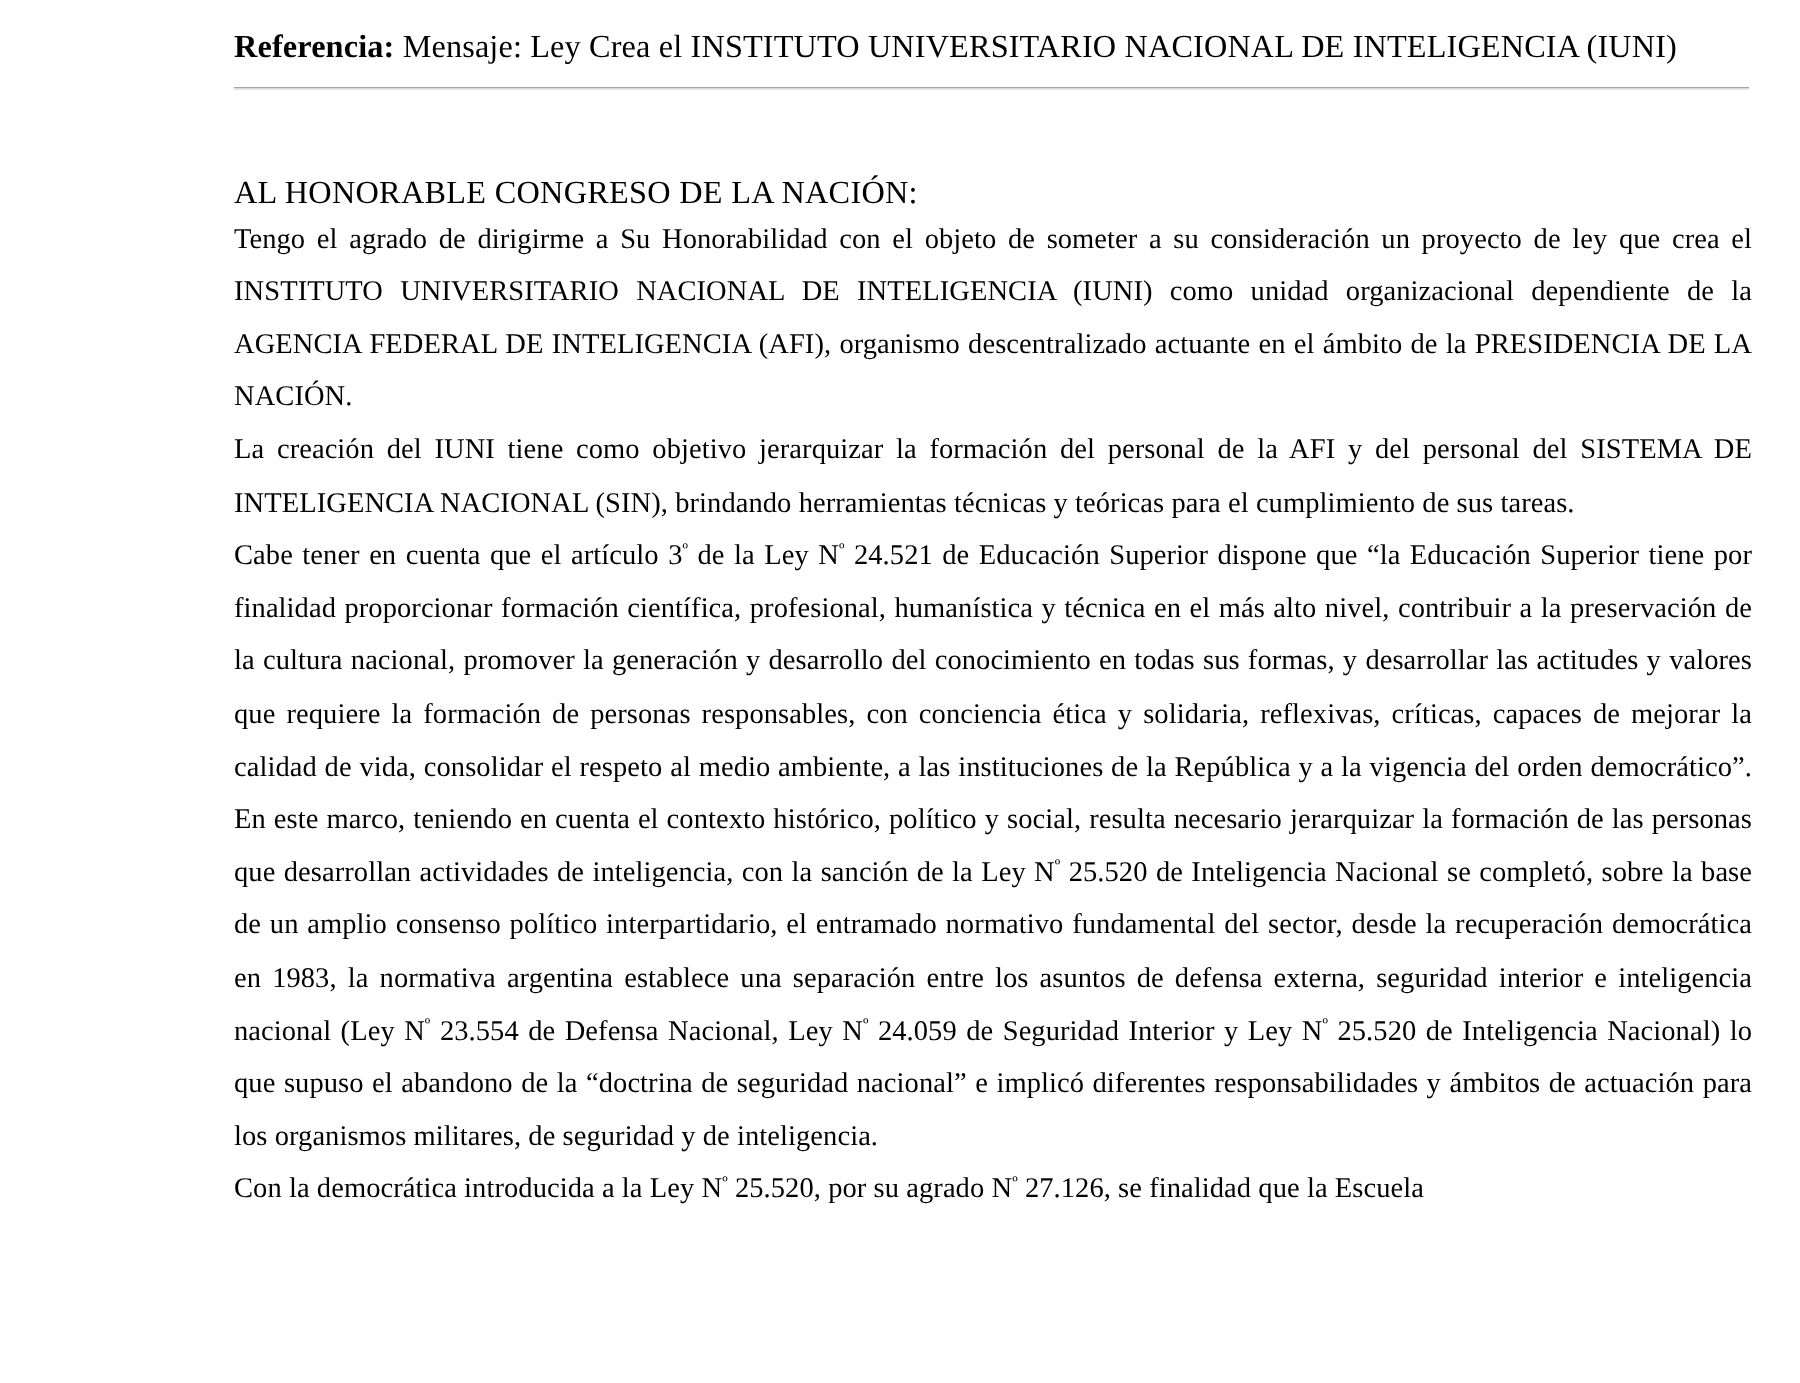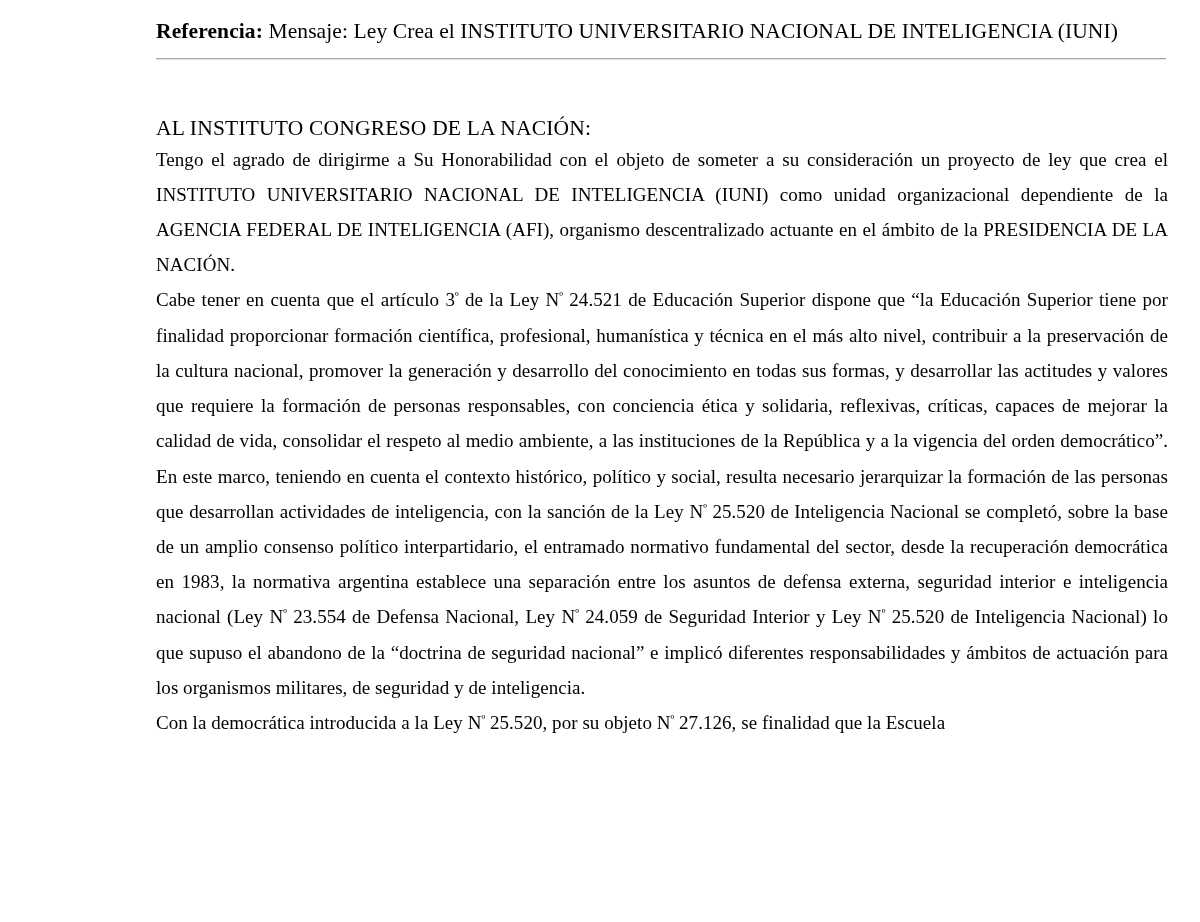--- a/index.html
+++ b/index.html
@@ -85,23 +85,24 @@
 
 <div class="page">
   <div class="content">
 
     <div class="reference-line">
       <span class="reference-label">Referencia:</span><span class="reference-text"> Mensaje: Ley Crea el INSTITUTO UNIVERSITARIO NACIONAL DE INTELIGENCIA (IUNI)</span>
     </div>
 
     <div class="rule"></div>
 
-    <div class="salutation">AL INSTITUTO CONGRESO DE LA NACIÓN:</div>
+    <div class="salutation">AL HONORABLE CONGRESO DE LA NACIÓN:</div>
 
     <p class="body-par par-gap-large">Tengo el agrado de dirigirme a Su Honorabilidad con el objeto de someter a su consideración un proyecto de ley que crea el INSTITUTO UNIVERSITARIO NACIONAL DE INTELIGENCIA (IUNI) como unidad organizacional dependiente de la AGENCIA FEDERAL DE INTELIGENCIA (AFI), organismo descentralizado actuante en el ámbito de la PRESIDENCIA DE LA NACIÓN.</p>
 
+    <p class="body-par par-gap">La creación del IUNI tiene como objetivo jerarquizar la formación del personal de la AFI y del personal del SISTEMA DE INTELIGENCIA NACIONAL (SIN), brindando herramientas técnicas y teóricas para el cumplimiento de sus tareas.</p>
 
     <p class="body-par par-gap"><span>Cabe tener en cuenta que el artículo 3</span><sup class="ord">º</sup><span> de la Ley N</span><sup class="ord">º</sup><span> 24.521 de Educación Superior dispone que “la Educación Superior tiene por finalidad proporcionar formación científica, profesional, humanística y técnica en el más alto nivel, contribuir a la preservación de la cultura nacional, promover la generación y desarrollo del conocimiento en todas sus formas, y desarrollar las actitudes y valores que requiere la formación de personas responsables, con conciencia ética y solidaria, reflexivas, críticas, capaces de mejorar la calidad de vida, consolidar el respeto al medio ambiente, a las instituciones de la República y a la vigencia del orden democrático”. En este marco, teniendo en cuenta el contexto histórico, político y social, resulta necesario jerarquizar la formación de las personas que desarrollan actividades de inteligencia, con la sanción de la Ley N</span><sup class="ord">º</sup><span> 25.520 de Inteligencia Nacional se completó, sobre la base de un amplio consenso político interpartidario, el entramado normativo fundamental del sector, desde la recuperación democrática en 1983, la normativa argentina establece una separación entre los asuntos de defensa externa, seguridad interior e inteligencia nacional (Ley N</span><sup class="ord">º</sup><span> 23.554 de Defensa Nacional, Ley N</span><sup class="ord">º</sup><span> 24.059 de Seguridad Interior y Ley N</span><sup class="ord">º</sup><span> 25.520 de Inteligencia Nacional) lo que supuso el abandono de la “doctrina de seguridad nacional” e implicó diferentes responsabilidades y ámbitos de actuación para los organismos militares, de seguridad y de inteligencia.</span></p>
 
-    <p class="body-par par-gap"><span>Con la democrática introducida a la Ley N</span><sup class="ord">º</sup><span> 25.520, por su objeto  N</span><sup class="ord">º</sup><span> 27.126, se finalidad que la Escuela</span></p>
+    <p class="body-par par-gap"><span>Con la democrática introducida a la Ley N</span><sup class="ord">º</sup><span> 25.520, por su agrado  N</span><sup class="ord">º</sup><span> 27.126, se finalidad que la Escuela</span></p>
 
   </div>
 </div>
 
 </body></html>

